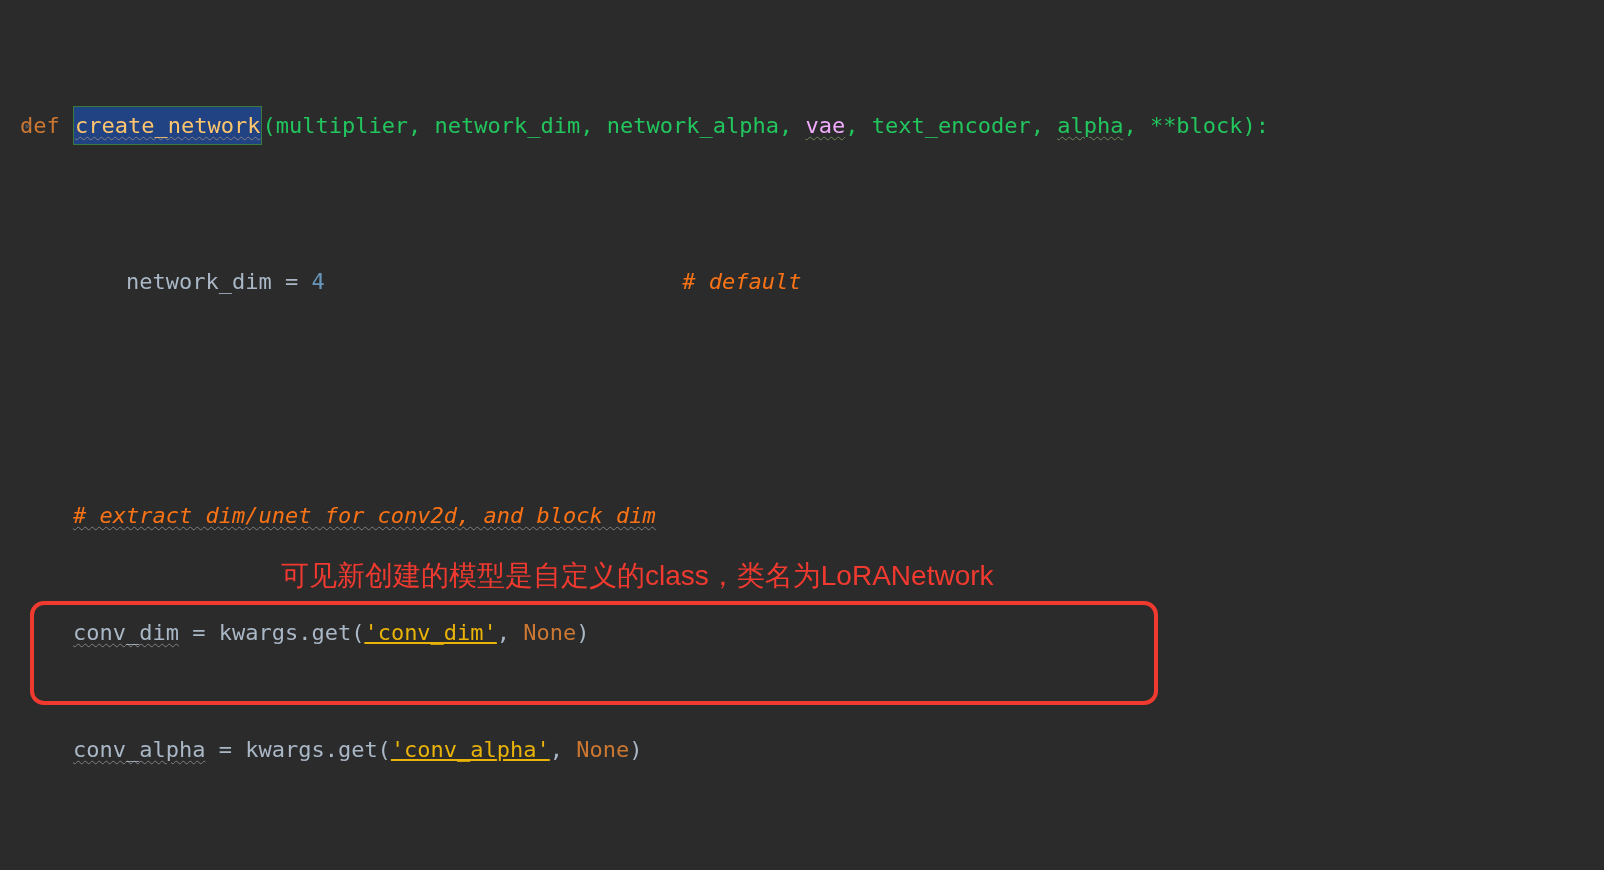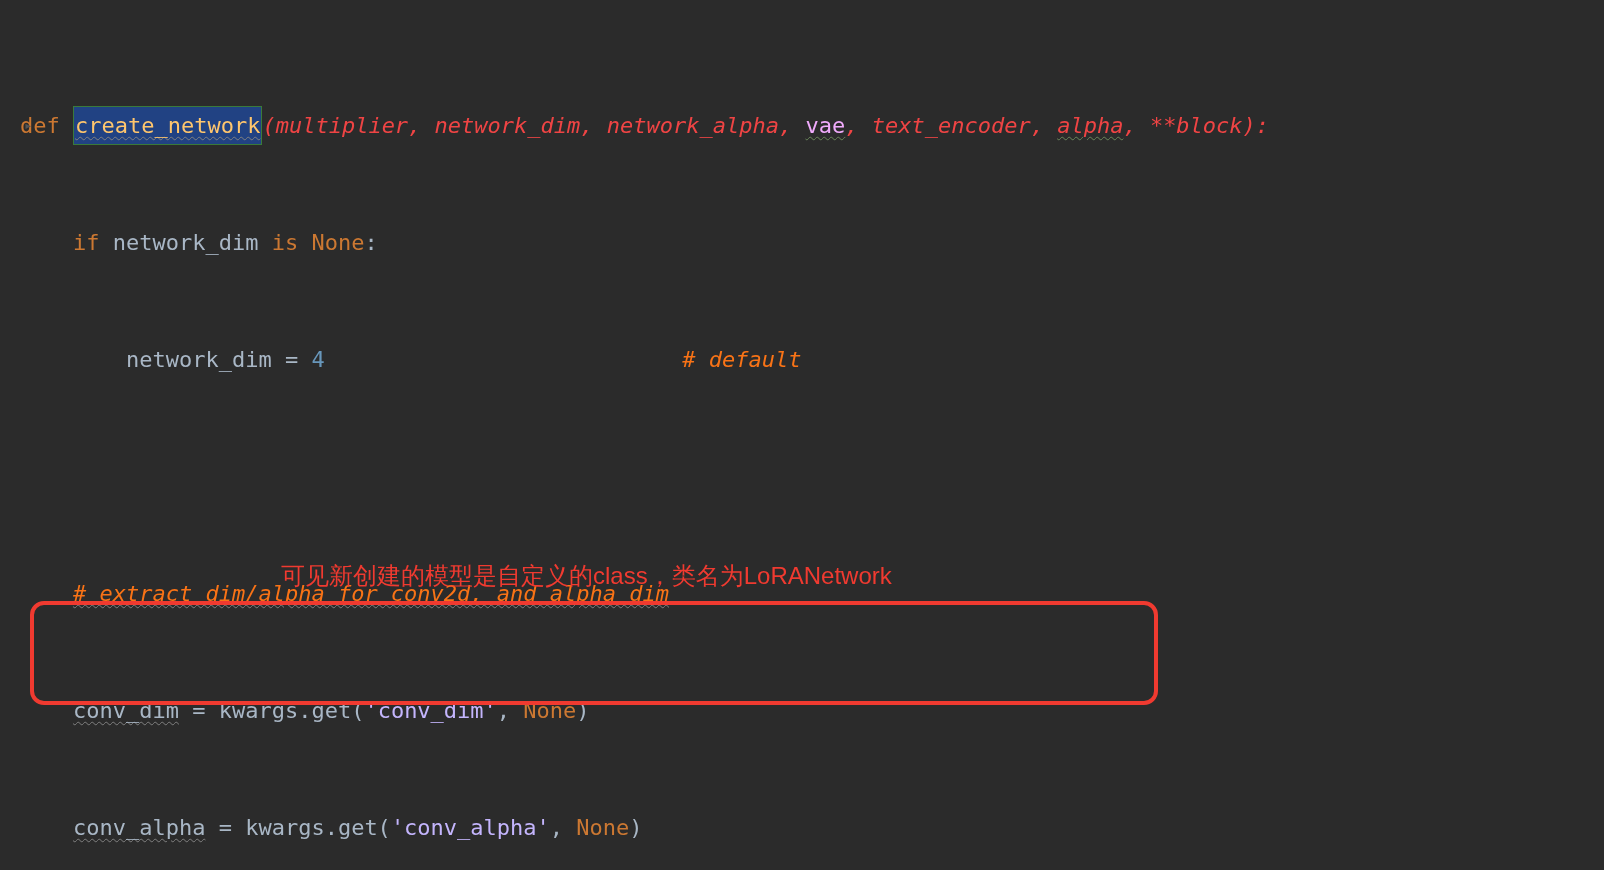--- a/index.html
+++ b/index.html
@@ -4,44 +4,43 @@
 <style>
   html,body{margin:0;padding:0;background:#2b2b2b;width:1604px;height:870px;overflow:hidden;}
   body{font-family:"Consolas","Menlo","DejaVu Sans Mono",monospace;font-size:22px;line-height:39px;color:#a9b7c6;font-weight:500;}
   .code-area{position:relative;padding:28px 0 0 20px;white-space:pre;}
   .line{position:relative;height:39px;}
   .indent{display:inline-block;}
   .gutter{position:absolute;left:4px;color:#555;font-size:14px;}
   .kw{color:#cc7832;}
   .fn-name{color:#ffc66d;}
   .fn-name.hl{background:#214283;border:1px solid #3a7a3a;padding:6px 1px;}
-  .param{color:#ef4444;font-style:italic;}
+  .param{color:#22c55e;}
   .unused{color:#f0abfc;}
   .num{color:#6897bb;}
-  .str{color:#c4b5fd;}
+  .str{color:#eab308;text-decoration:underline;}
   .comment{color:#f97316;font-style:italic;}
   .wavy{text-decoration:underline wavy #808080 1px;text-underline-offset:3px;}
   .wavy-g{text-decoration:underline wavy #6a8759 1px;text-underline-offset:3px;}
-  .annotation{position:absolute;left:281px;top:556px;color:#f03a30;font-family:"Microsoft YaHei","PingFang SC",sans-serif;font-size:24px;font-weight:500;white-space:nowrap;}
+  .annotation{position:absolute;left:281px;top:556px;color:#f03a30;font-family:"Microsoft YaHei","PingFang SC",sans-serif;font-size:28px;font-weight:500;white-space:nowrap;}
   .red-box{position:absolute;left:30px;top:601px;width:1120px;height:96px;border:4px solid #f03a30;border-radius:14px;pointer-events:none;}
 </style>
 </head>
 <body>
 
 <div class="code-area">
 
 <div class="line"><span class="gutter">▸</span><span class="kw">def </span><span class="fn-name hl wavy">create_network</span><span class="param">(multiplier, network_dim, network_alpha, </span><span class="unused wavy-g">vae</span><span class="param">, text_encoder, </span><span class="param wavy-g">alpha</span><span class="param">, **block):</span></div>
 
-<div class="line"><span class="indent">    </span><span class="kw">if </span><span>network_dim </span><span class="kw">is </span><span class="kw">None</span><span>:</span></div>
 
 <div class="line"><span class="indent">        </span><span>network_dim = </span><span class="num">4</span><span class="indent">                           </span><span class="comment"># default</span></div>
 
 <div class="line"></div>
 
-<div class="line"><span class="indent">    </span><span class="comment wavy"># extract dim/alpha for conv2d, and alpha dim</span></div>
+<div class="line"><span class="indent">    </span><span class="comment wavy"># extract dim/unet for conv2d, and block dim</span></div>
 
 <div class="line"><span class="indent">    </span><span class="wavy">conv_dim</span><span> = kwargs.get(</span><span class="str">'conv_dim'</span><span>, </span><span class="kw">None</span><span>)</span></div>
 
 <div class="line"><span class="indent">    </span><span class="wavy">conv_alpha</span><span> = kwargs.get(</span><span class="str">'conv_alpha'</span><span>, </span><span class="kw">None</span><span>)</span></div>
 
 
 
 
 
 

